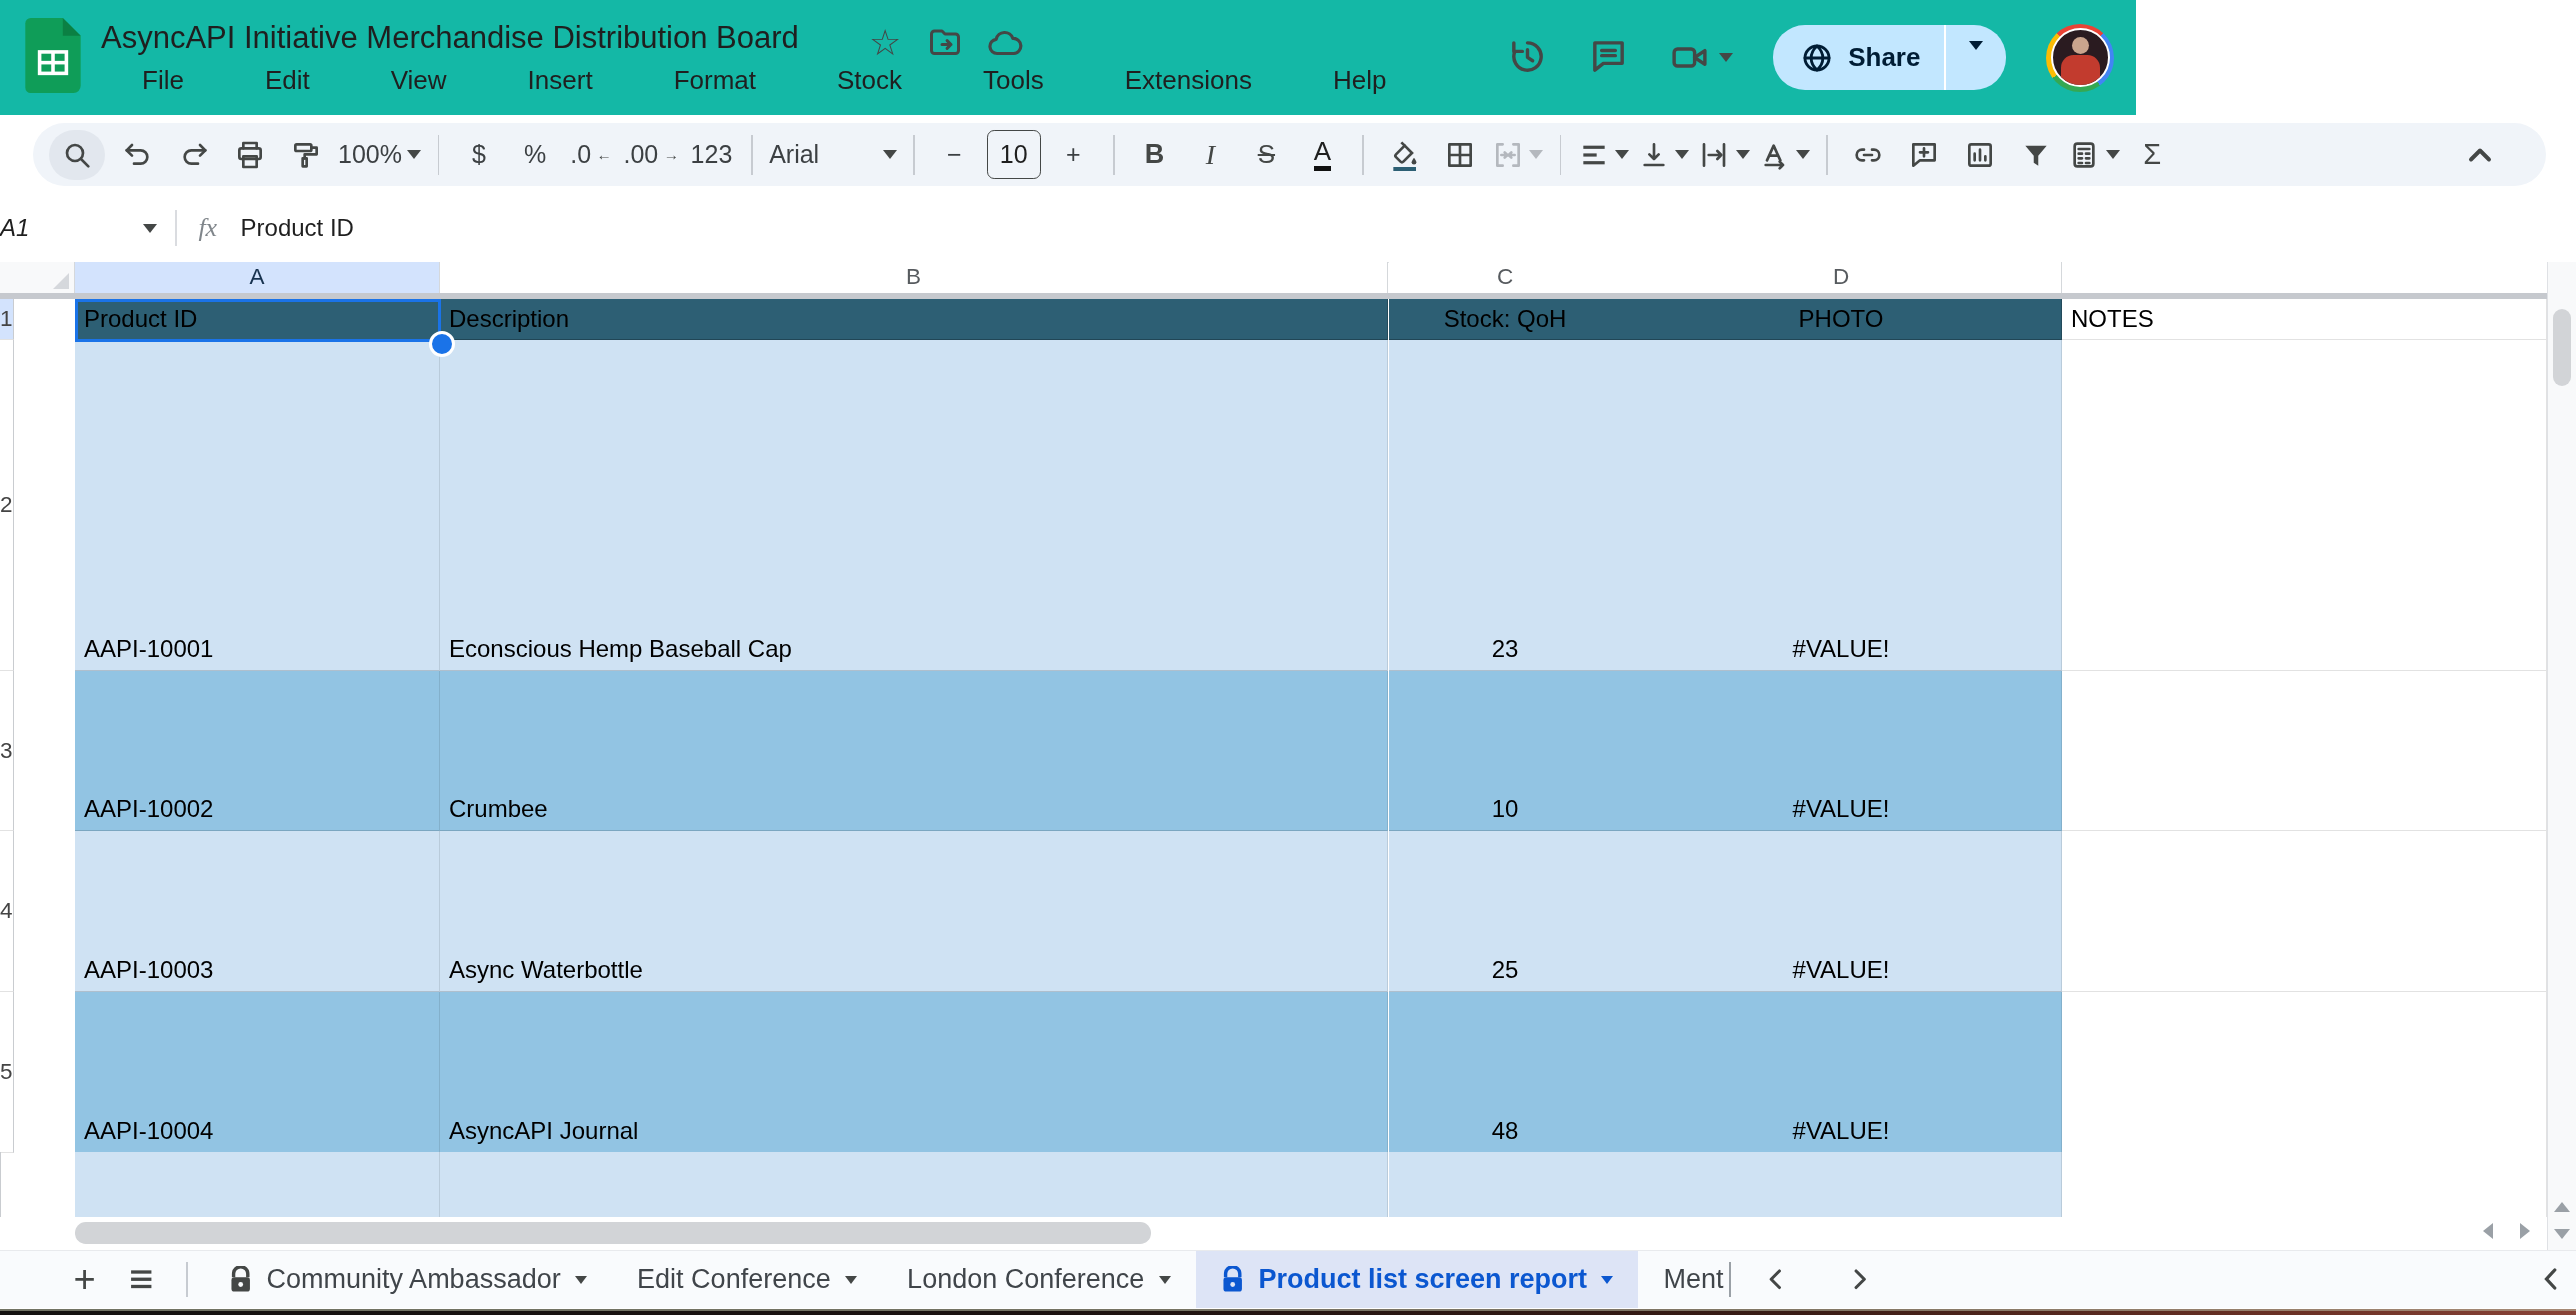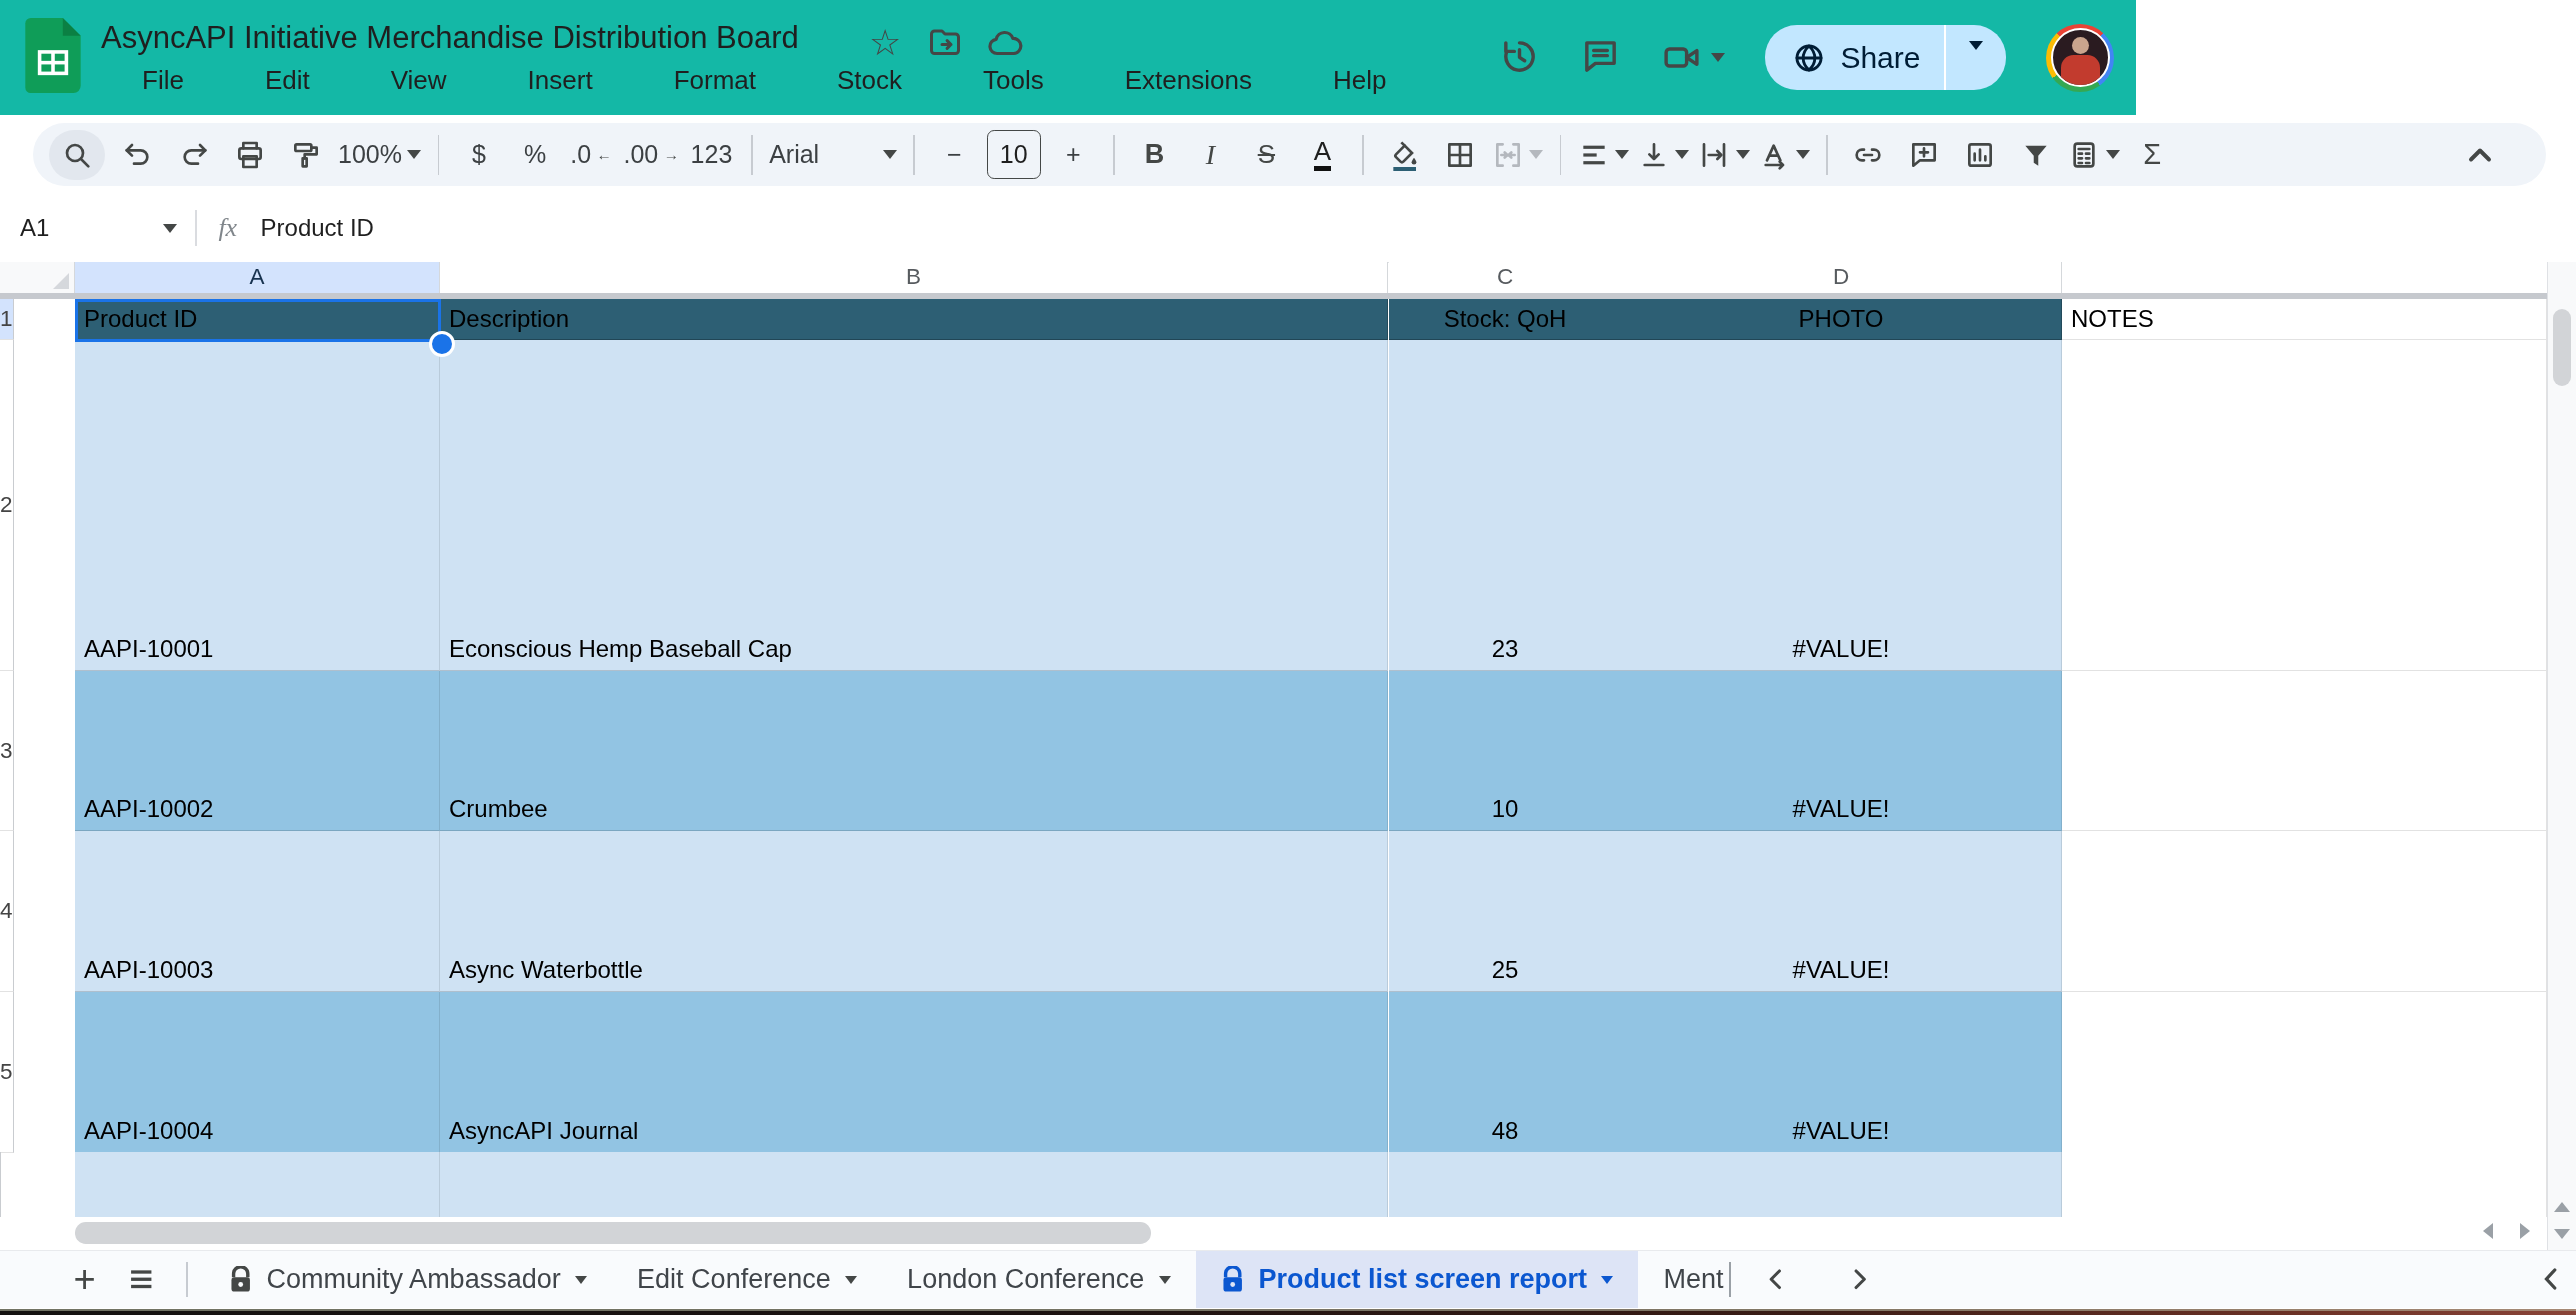--- a/index.html
+++ b/index.html
@@ -9,21 +9,21 @@
   
   .topbar{position:absolute;left:0;top:0;width:2136px;height:115px;background:#14b8a6;}
   .logo{position:absolute;left:25px;top:18px;width:56px;height:75px;}
   .doc-title{position:absolute;left:101px;top:20px;font-size:31px;color:#1f1f1f;white-space:nowrap;}
   .star{position:absolute;left:869px;top:21.6px;font-size:36px;color:#444746;}
   .tico{position:absolute;top:25px;}
   .menubar{position:absolute;left:97px;top:65px;display:flex;gap:36px;font-size:26px;color:#1f1f1f;}
   .menubar span{cursor:default;margin-left:45px;}
   .top-right{position:absolute;right:21.6px;top:12.6px;height:90px;display:flex;align-items:center;gap:40px;}
   .share-btn{display:flex;align-items:center;height:65px;background:#c2e7ff;border-radius:32px;color:#001d35;}
-  .share-main{display:flex;align-items:center;gap:14.4px;padding:0 23.4px 0 27px;font-size:30px;font-weight:400;}
+  .share-main{display:flex;align-items:center;gap:14.4px;padding:0 23.4px 0 27px;font-size:26px;font-weight:700;}
   .share-sep{width:1.8px;height:65px;background:#ffffff;}
   .share-caret{padding:0 23.4px;}
   .avatar{width:59px;height:59px;border-radius:50%;padding:4.5px;
           background:conic-gradient(#ea4335 0 12%,#4285f4 12% 40%,#34a853 40% 65%,#fbbc04 65% 88%,#ea4335 88% 100%);}
   .avatar-in{position:relative;width:59px;height:59px;border-radius:50%;background:#2a1b20;border:2.7px solid #fff;box-sizing:border-box;overflow:hidden;}
   .avatar-head{position:absolute;left:19px;top:7.2px;width:17px;height:17px;border-radius:50%;background:#caa58e;}
   .avatar-body{position:absolute;left:8px;top:25px;width:39px;height:30.5px;border-radius:12.6px 12.6px 0 0;background:#c23b2e;}
 
   
   .toolbar{position:absolute;left:33px;top:123px;width:2513px;height:63px;background:#f0f4f9;border-radius:32px;
@@ -44,21 +44,21 @@
   .sigma{font-size:29px;color:#444746;}
   .mini{font-size:15.3px;color:#444746;}
   .collapse{margin-left:auto;margin-right:27px;}
   svg.ic{stroke:#444746;fill:none;stroke-width:2;stroke-linecap:round;stroke-linejoin:round;}
   svg.ic.dis{stroke:#b4b8be;}
   svg.icf{fill:#444746;stroke:none;}
 
   
   .fbar{position:absolute;left:0;top:194px;width:2576px;height:68px;background:#fff;border-bottom:1.8px solid #e1e3e6;
         display:flex;align-items:center;}
-  .namebox{width:157px;padding-left:20px;font-size:24px;color:#1f1f1f;display:flex;align-items:center;justify-content:space-between;}
+  .namebox{width:157px;font-size:24px;color:#1f1f1f;display:flex;align-items:center;justify-content:space-between;font-style:italic;}
   .fdiv{width:1.8px;height:36px;background:#dadce0;margin:0 12.6px 0 18px;}
   .fx{font-family:"Liberation Serif",serif;font-style:italic;font-size:26px;color:#80868b;margin:0 23.4px 0 9px;}
   .fval{font-size:24px;color:#1f1f1f;} .colA{left:75px;width:365px;} .colB{left:440px;width:948px;}
   .colC{left:1389px;width:233px;} .colD{left:1621px;width:441px;} .colE{left:2062px;width:485px;}
   .chead{position:absolute;top:262px;height:30.5px;background:#fff;box-sizing:border-box;border-right:1.8px solid #d5d8db;
          display:flex;align-items:center;justify-content:center;font-size:22.5px;color:#575b5f;}
   .chead.sel{background:#d3e3fd;color:#17324f;}
   .corner{position:absolute;left:0;top:262px;width:75px;height:30.5px;background:#f8f9fa;border-right:1.8px solid #d5d8db;box-sizing:border-box;}
   .corner:after{content:"";position:absolute;right:5.4px;bottom:3.6px;border-left:16px solid transparent;border-bottom:16px solid #d5d8dc;}
   .hdiv{position:absolute;left:0;top:293px;width:2547px;height:6.3px;background:#c6c9ce;}

